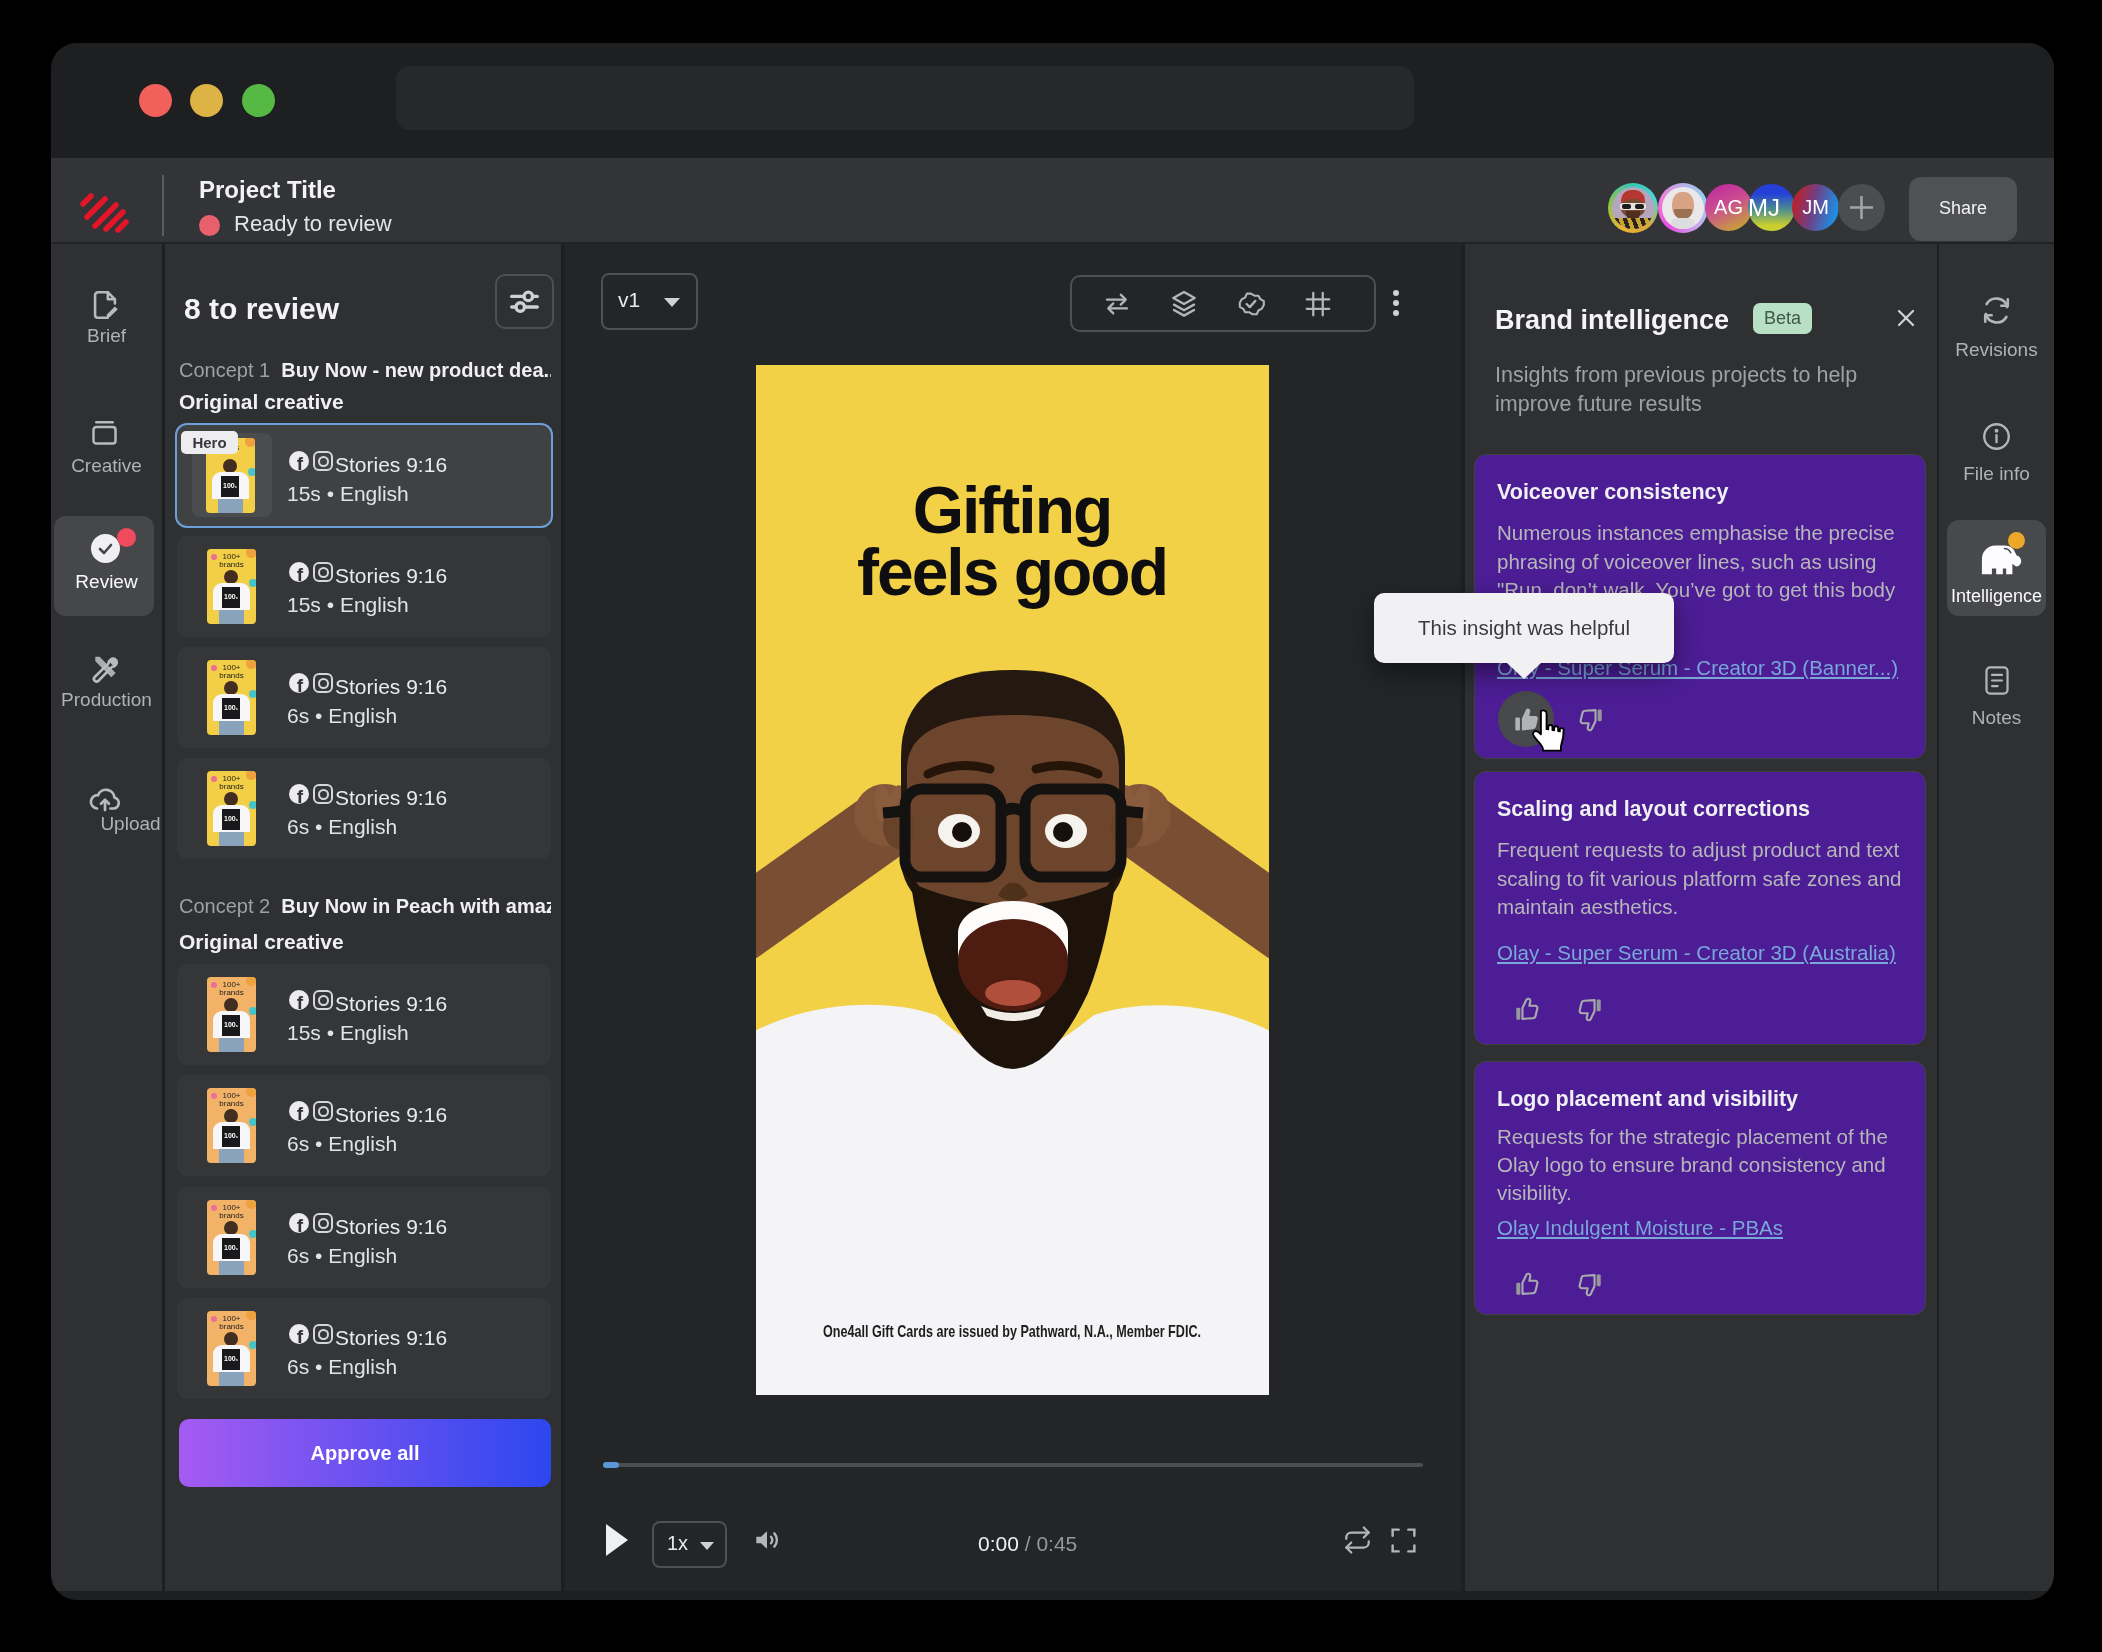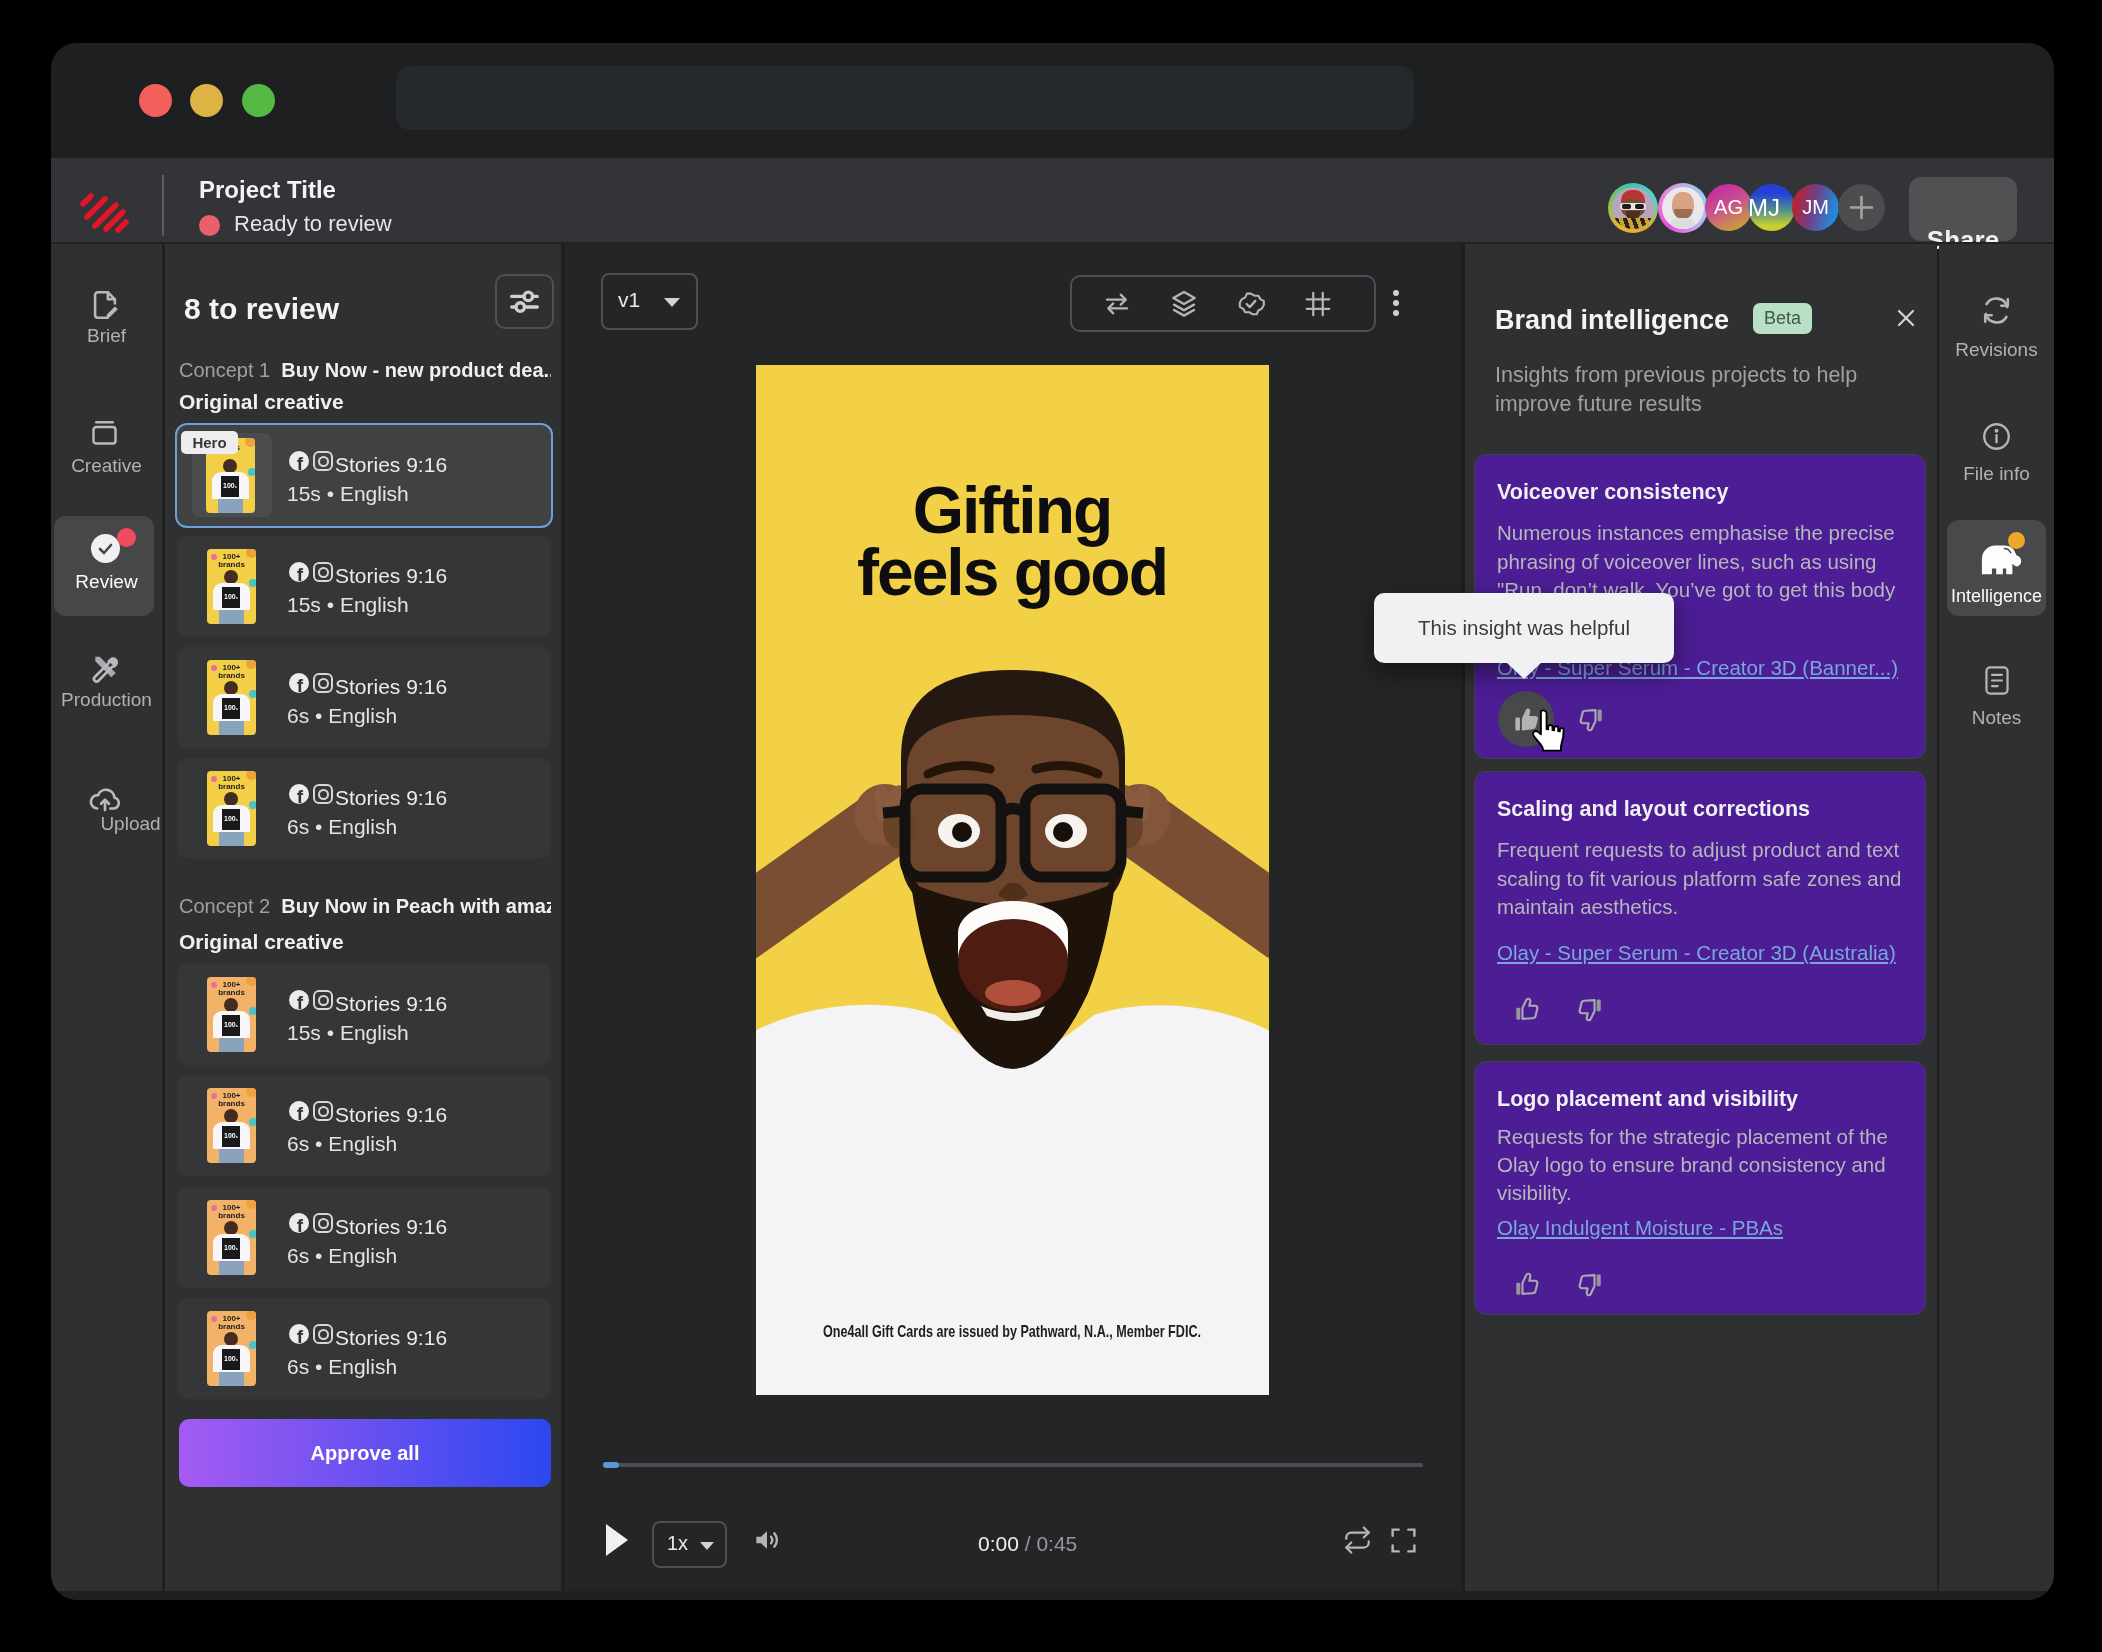--- a/index.html
+++ b/index.html
@@ -13,21 +13,21 @@
   #lay { position:absolute; left:-51px; top:-43px; width:2102px; height:1652px; }
   .panel { background:#2e3032; position:absolute; top:244px; height:1347px; }
   .txt { position:absolute; white-space:nowrap; }
   .card { position:absolute; left:177px; width:374px; height:101px; background:#343638; border-radius:10px; }
   .thumb { position:absolute; left:30px; top:13px; width:49px; height:75px; border-radius:4px; overflow:hidden; }
   .ty { background:#f2cf46; } .tp { background:#f2b368; }
   .thumb div { position:absolute; }
   .dotA { left:4px; top:5px; width:6px; height:6px; border-radius:50%; background:#ee6f96; }
   .dotB { left:39px; top:-2px; width:11px; height:11px; border-radius:50%; background:#eda23d; }
   .dotC { left:42px; top:30px; width:8px; height:8px; border-radius:50%; background:#45c4c9; }
-  .brand { left:0; top:4px; width:100%; text-align:center; font-size:8px; font-weight:bold; color:#1e1e1e; line-height:8px; }
+  .brand { left:0; top:4px; width:100%; text-align:center; font-size:8px; font-weight:normal; color:#1e1e1e; line-height:8px; }
   .head { left:17px; top:21px; width:14px; height:14px; border-radius:50%; background:#432d20; }
   .shirt { left:6px; top:34px; width:37px; height:27px; border-radius:9px 9px 0 0; background:#f7f6f8; }
   .board { left:15px; top:38px; width:18px; height:21px; background:#19191b; color:#fff; font-size:7px; font-weight:bold; text-align:center; line-height:19px; }
   .jeans { left:12px; top:61px; width:25px; height:14px; background:#8aa3bd; }
   .fbic { position:absolute; left:112px; top:26px; width:20px; height:20px; border-radius:50%; background:#ececee; overflow:hidden; }
   .fbic::after { content:"f"; position:absolute; left:1px; width:100%; text-align:center; top:3px; font-family:"Liberation Sans", sans-serif; font-weight:bold; font-size:19px; line-height:19px; color:#303234; }
   .igic { position:absolute; left:136px; top:26px; width:20px; height:20px; border:2px solid #d6d7d9; border-radius:6px; }
   .igic::after { content:""; position:absolute; left:3px; top:3px; width:7px; height:7px; border:2px solid #d6d7d9; border-radius:50%; }
   .meta1 { position:absolute; left:158px; top:28px; font-size:21px; color:#eaebed; }
   .meta2 { position:absolute; left:110px; top:57px; font-size:21px; color:#e2e3e5; }
@@ -86,21 +86,21 @@
   <div class="abs" style="left:1792px;top:184px;width:47px;height:47px;border-radius:50%;background:linear-gradient(105deg,#c81d1d 5%,#713f85 45%,#1f8ce0 85%);color:#fff;font-size:20px;text-align:center;line-height:47px;">JM</div>
   <div class="abs" style="left:1838px;top:184px;width:47px;height:47px;border-radius:50%;background:#4b4d4f;">
     <svg width="47" height="47" viewBox="0 0 47 47">
           <g stroke="#a3a4a6" stroke-width="2.6">
             <line x1="23.5" y1="12" x2="23.5" y2="35"></line>
             <line x1="12" y1="23.5" x2="35" y2="23.5"></line>
           </g>
         </svg>
   </div>
   <div class="abs" style="left:1909px;top:177px;width:108px;height:64px;border-radius:12px;background:#4f5153;">
-    <div style="text-align:center;line-height:62px;font-size:26px;font-weight:bold;color:#f2f2f4;margin-top:32px;">Share</div>
+    <div style="text-align:center;line-height:62px;font-size:18px;font-weight:normal;color:#f2f2f4;">Share</div>
   </div>
 
   <div class="abs" style="left:51px;top:242px;width:2003px;height:2px;background:#202224;"></div>
   <div class="panel" style="left:51px;width:111px;"></div>
   <div class="panel" style="left:165px;width:396px;"></div>
   <div class="panel" style="left:565px;width:896px;background:#232527;"></div>
   <div class="panel" style="left:1465px;width:472px;"></div>
   <div class="panel" style="left:1939px;width:115px;"></div>
 
   <svg class="abs" style="left:88px;top:288px;" width="34" height="34" viewBox="0 0 24 24" fill="none" stroke="#b9babc" stroke-width="1.8" stroke-linecap="round" stroke-linejoin="round">

